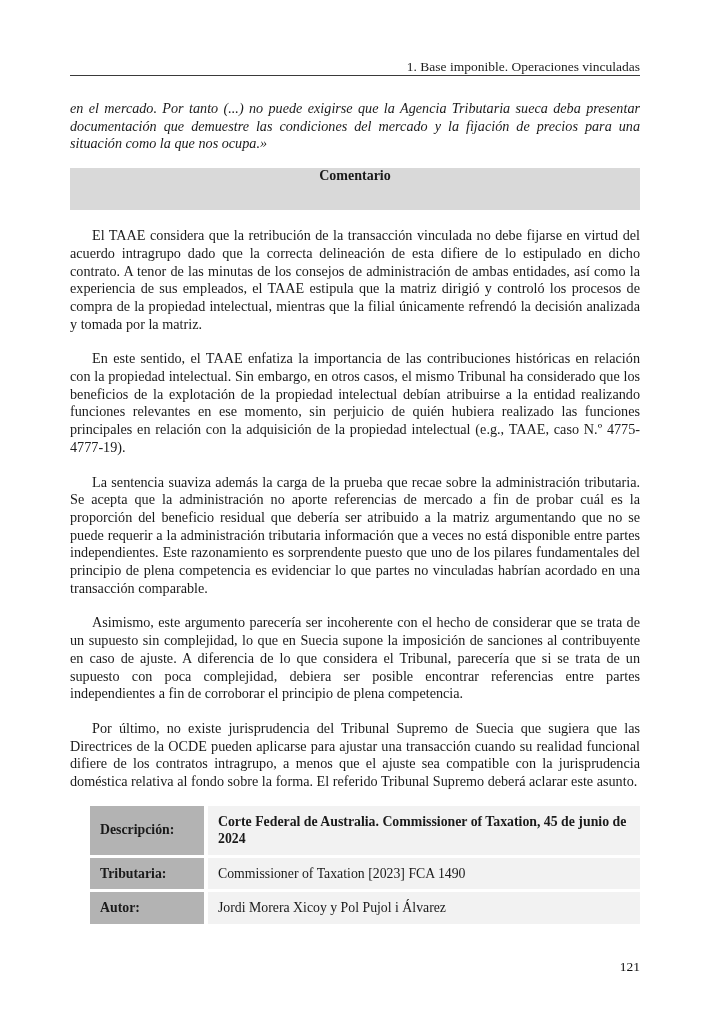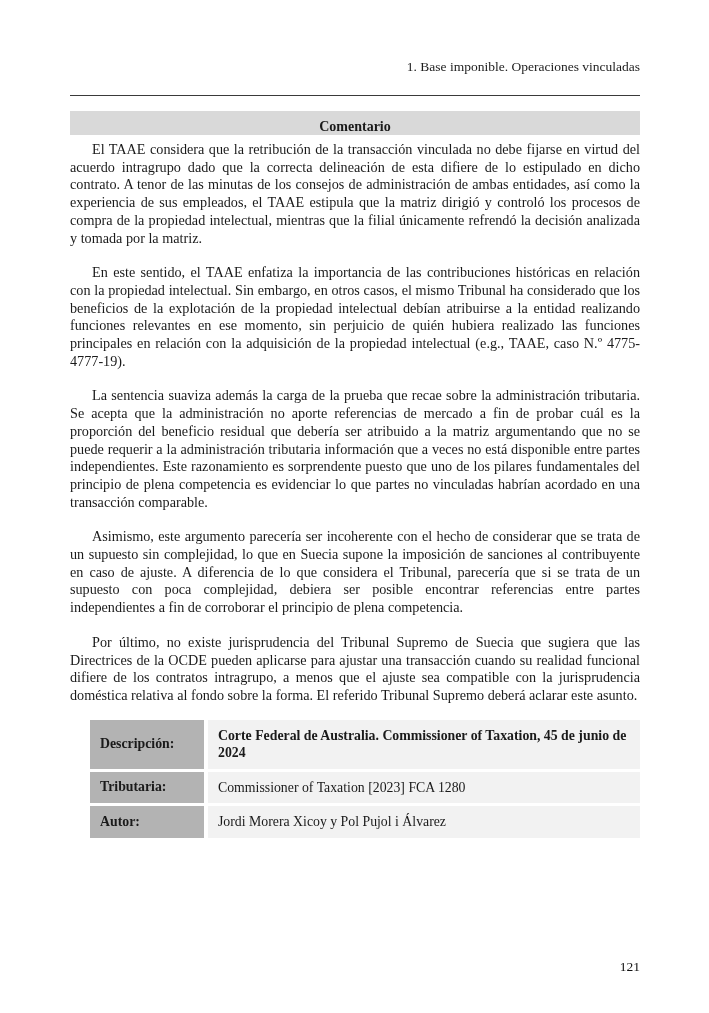--- a/index.html
+++ b/index.html
@@ -16,39 +16,39 @@
     position: absolute;
     inset: 0;
     background: #ffffff;
     padding: 58px 69px 0 70px;
   }
   
   .running-header {
     text-align: right;
     font-size: 13.5px;
     line-height: 17px;
-    padding-bottom: 20px;
+    padding-bottom: 0;
     border-bottom: 1.6px solid #3a3a3a;
     color: #1c1c1c;
   }
   
   .quote {
     margin-top: 24px;
     font-style: italic;
     font-size: 14.2px;
     line-height: 17.7px;
     text-align: justify;
   }
   
   .section-bar {
     margin-top: 15px;
     background: #d9d9d9;
-    height: 24px;
+    height: 42px;
     display: flex;
-    align-items: flex-end;
+    align-items: flex-start;
     justify-content: center;
   }
   .section-bar span {
     font-weight: bold;
     font-size: 14px;
   }
   
   .body-para {
     margin-top: 17px;
     font-size: 14.2px;
@@ -94,20 +94,21 @@
 </style>
 </head>
 <body>
 
 <div class="page">
 
   <div class="running-header">
     <span>1. Base imponible. Operaciones vinculadas</span>
   </div>
 
+  <p class="quote">en el mercado. Por tanto (...) no puede exigirse que la Agencia Tributaria sueca deba presentar documentación que demuestre las condiciones del mercado y la fijación de precios para una situación como la que nos ocupa.»</p>
 
   <div class="section-bar">
     <span>Comentario</span>
   </div>
 
   <p class="body-para">El TAAE considera que la retribución de la transacción vinculada no debe fijarse en virtud del acuerdo intragrupo dado que la correcta delineación de esta difiere de lo estipulado en dicho contrato. A tenor de las minutas de los consejos de administración de ambas entidades, así como la experiencia de sus empleados, el TAAE estipula que la matriz dirigió y controló los procesos de compra de la propiedad intelectual, mientras que la filial únicamente refrendó la decisión analizada y tomada por la matriz.</p>
 
   <p class="body-para">En este sentido, el TAAE enfatiza la importancia de las contribuciones históricas en relación con la propiedad intelectual. Sin embargo, en otros casos, el mismo Tribunal ha considerado que los beneficios de la explotación de la propiedad intelectual debían atribuirse a la entidad realizando funciones relevantes en ese momento, sin perjuicio de quién hubiera realizado las funciones principales en relación con la adquisición de la propiedad intelectual (e.g., TAAE, caso N.º 4775-4777-19).</p>
 
   <p class="body-para">La sentencia suaviza además la carga de la prueba que recae sobre la administración tributaria. Se acepta que la administración no aporte referencias de mercado a fin de probar cuál es la proporción del beneficio residual que debería ser atribuido a la matriz argumentando que no se puede requerir a la administración tributaria información que a veces no está disponible entre partes independientes. Este razonamiento es sorprendente puesto que uno de los pilares fundamentales del principio de plena competencia es evidenciar lo que partes no vinculadas habrían acordado en una transacción comparable.</p>
@@ -117,21 +118,21 @@
   <p class="body-para">Por último, no existe jurisprudencia del Tribunal Supremo de Suecia que sugiera que las Directrices de la OCDE pueden aplicarse para ajustar una transacción cuando su realidad funcional difiere de los contratos intragrupo, a menos que el ajuste sea compatible con la jurisprudencia doméstica relativa al fondo sobre la forma. El referido Tribunal Supremo deberá aclarar este asunto.</p>
 
   <table class="case-table">
     <tbody>
       <tr>
         <td class="label-cell">Descripción:</td>
         <td class="value-cell value-bold">Corte Federal de Australia. Commissioner of Taxation, 45 de junio de 2024</td>
       </tr>
       <tr>
         <td class="label-cell">Tributaria:</td>
-        <td class="value-cell">Commissioner of Taxation [2023] FCA 1280</td>
+        <td class="value-cell">Commissioner of Taxation [2023] FCA 1490</td>
       </tr>
       <tr>
         <td class="label-cell">Autor:</td>
         <td class="value-cell">Jordi Morera Xicoy y Pol Pujol i Álvarez</td>
       </tr>
     </tbody>
   </table>
 
   <div class="page-number">121</div>
 

